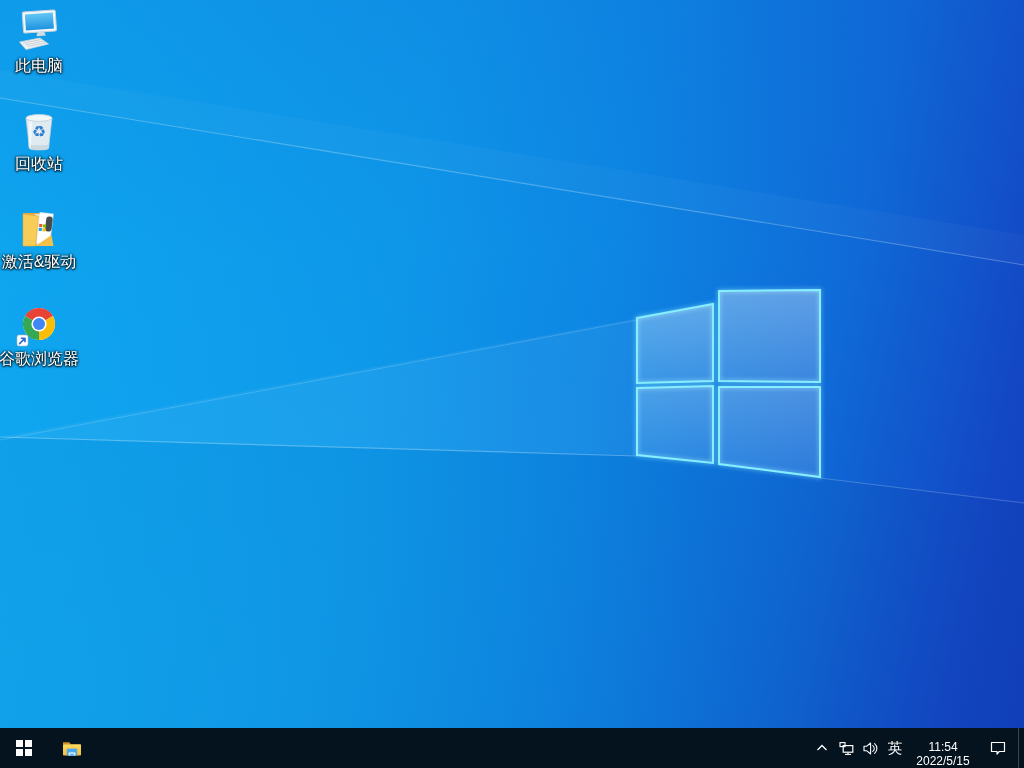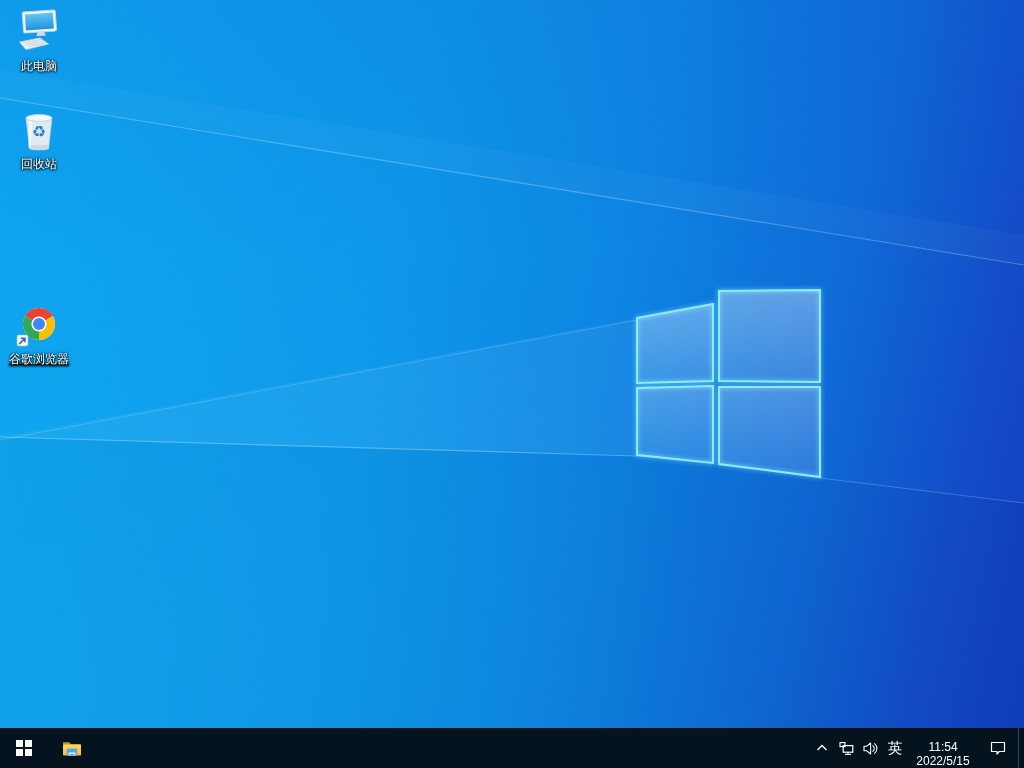--- a/index.html
+++ b/index.html
@@ -15,21 +15,21 @@
   }
   .wallpaper-svg { position:absolute; left:0; top:0; }
 
   
   .icon-cell {
     position:absolute; left:2px; width:74px; height:86px;
     display:flex; flex-direction:column; align-items:center;
   }
   .icon-cell .glyph { width:48px; height:48px; display:block; }
   .icon-label {
-    margin-top:3px; font-size:12px; line-height:14px; color:#ffffff; text-align:center;
+    margin-top:3px; font-size:16px; line-height:14px; color:#ffffff; text-align:center;
     text-shadow: 0 1px 2px rgba(0,0,0,0.95), 1px 0 2px rgba(0,0,0,0.55), -1px 0 2px rgba(0,0,0,0.55), 0 0 3px rgba(0,0,0,0.6);
     white-space:nowrap;
   }
 
   
   .taskbar {
     position:absolute; left:0; bottom:0; width:1024px; height:40px;
     background:#04131e; display:flex; align-items:center; color:#fff;
   }
   .tb-btn {
@@ -114,22 +114,43 @@
     <svg class="glyph" viewBox="0 0 48 48">
       <path d="M11 12 C11 14.2 37 14.2 37 12 L33.5 42.5 C33.5 44.4 14.5 44.4 14.5 42.5 Z" fill="#e0ebf1" stroke="#bfcfd8" stroke-width="0.8"></path>
       <path d="M13.6 38 C13.6 39.6 34.4 39.6 34.4 38 L33.5 42.5 C33.5 44.4 14.5 44.4 14.5 42.5 Z" fill="#ccd9e0"></path>
       <path d="M14 13.5 L17.5 13.8 L15.8 42 L13.4 41.2 Z" fill="#ffffff" opacity="0.55"></path>
       <ellipse cx="24" cy="12" rx="13" ry="3.4" fill="#f2f8fa" stroke="#c2d1d9" stroke-width="0.9"></ellipse>
       <text x="24" y="31" font-size="16" text-anchor="middle" fill="#2e7fd0" font-family="DejaVu Sans, sans-serif">♻</text>
     </svg>
     <div class="icon-label">回收站</div>
   </div>
 
-
-  <div class="icon-cell" style="top:301px;text-decoration:underline;">
+  <div class="icon-cell" style="top:204px;">
+    <svg class="glyph" viewBox="0 0 48 48">
+      <rect x="8" y="9" width="20" height="33" rx="1" fill="#e3a83f"></rect>
+      <g transform="rotate(-4 28 26)">
+        <rect x="21" y="10" width="13" height="31" fill="#f4f4f4" stroke="#dcdcdc" stroke-width="0.6"></rect>
+      </g>
+      <g transform="rotate(7 29 25)">
+        <rect x="23" y="9" width="13.5" height="31" fill="#ffffff" stroke="#e2e2e2" stroke-width="0.6"></rect>
+        <rect x="30" y="12" width="6.5" height="15" rx="3.2" fill="#454b51"></rect>
+      </g>
+      <g transform="rotate(7 26 23)">
+        <rect x="24" y="20" width="3.1" height="3.1" fill="#f25022"></rect>
+        <rect x="27.9" y="20" width="3.1" height="3.1" fill="#7eba00"></rect>
+        <rect x="24" y="23.9" width="3.1" height="3.1" fill="#00a4ef"></rect>
+        <rect x="27.9" y="23.9" width="3.1" height="3.1" fill="#ffb900"></rect>
+      </g>
+      <path d="M8 10 L23.5 12 L20.5 42 L8 42 Z" fill="#f8cd57" stroke="#e2ab37" stroke-width="0.6"></path>
+      <path d="M20.5 42 L36.5 31 L38.5 42 Z" fill="#f3c14b"></path>
+    </svg>
+    <div class="icon-label">激活&amp;驱动</div>
+  </div>
+
+  <div class="icon-cell" style="top:301px;">
     <svg class="glyph" viewBox="0 0 48 48">
       <circle cx="24" cy="23" r="16" fill="#ffffff"></circle>
       <path d="M24 23 L10.14 15 A16 16 0 0 1 37.86 15 Z" fill="#e84335"></path>
       <path d="M24 23 L37.86 15 A16 16 0 0 1 24 39 Z" fill="#fcbd06"></path>
       <path d="M24 23 L24 39 A16 16 0 0 1 10.14 15 Z" fill="#34a853"></path>
       <circle cx="24" cy="23" r="7.6" fill="#ffffff"></circle>
       <circle cx="24" cy="23" r="6" fill="#4086f4"></circle>
       <g>
         <rect x="2" y="34" width="11" height="11" rx="2" fill="#ffffff" stroke="#a9bac6" stroke-width="0.6"></rect>
         <path d="M4.6 42.6 L9.8 37.4 M6.4 37.2 L10 37.2 L10 40.8" stroke="#2f69d8" stroke-width="1.6" fill="none" stroke-linecap="round" stroke-linejoin="round"></path>

